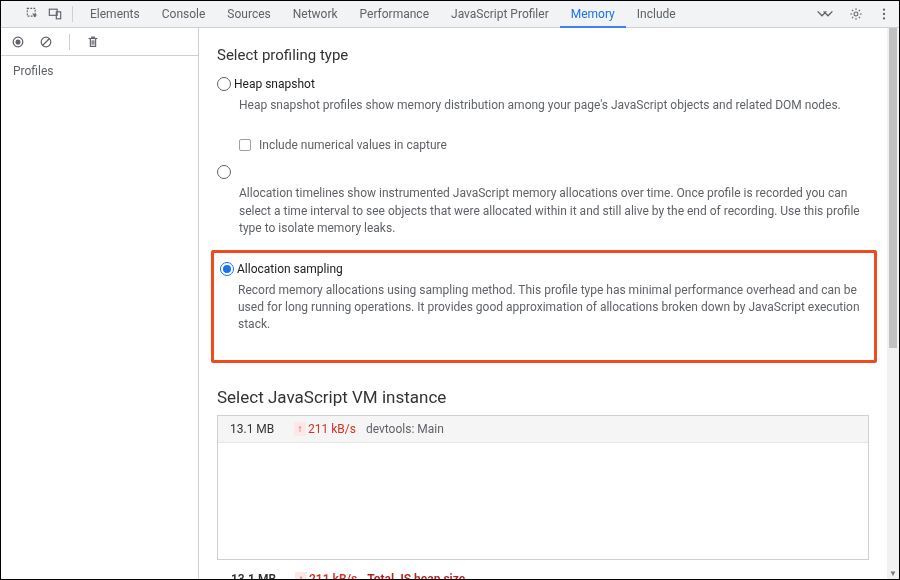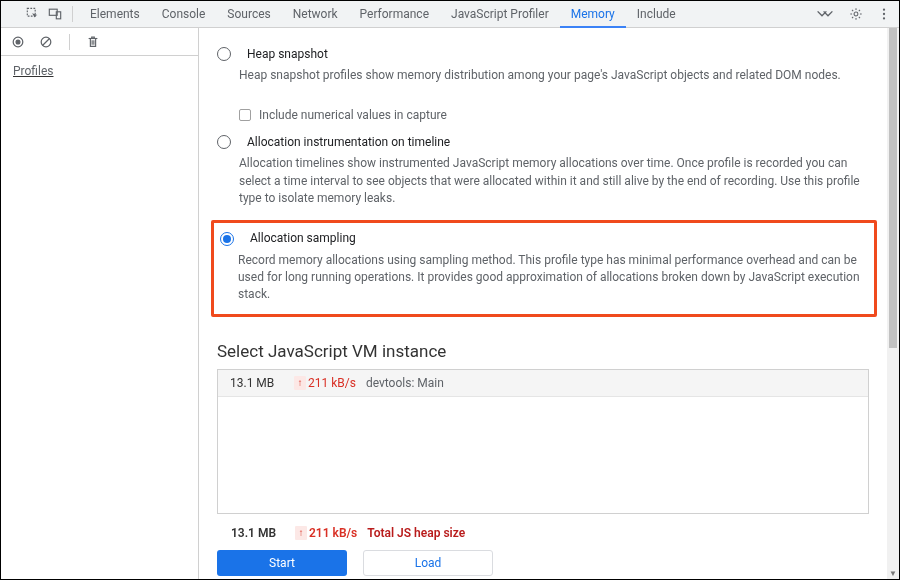--- a/index.html
+++ b/index.html
@@ -12,38 +12,38 @@
   .top-tab-icon svg { width:14px; height:14px; }
   .top-tab { padding:0 11px; height:27px; line-height:27px; color:#5f6368; cursor:pointer; }
   .top-tab.active { color:#1a73e8; border-bottom:2px solid #3b82f6; height:27px; }
   .top-spacer { flex:1; }
   .top-right-icons { display:flex; align-items:center; padding-right:8px; gap:14px; color:#5f6368;}
   .top-right-icons .ico { display:flex; align-items:center; justify-content:center; cursor:pointer; }
   .top-right-icons svg { width:14px; height:14px; }
 
   
   .main { display:flex; height:calc(580px - 28px); }
-  .left-pane { width:198px; border-right:1px solid #d0d0d0; display:flex; flex-direction:column;text-decoration:underline; }
+  .left-pane { width:198px; border-right:1px solid #d0d0d0; display:flex; flex-direction:column; }
   .left-toolbar { height:28px; border-bottom:1px solid #d0d0d0; display:flex; align-items:center; padding-left:10px; gap:14px; }
   .left-toolbar .tb-ico { color:#5f6368; display:flex; align-items:center; justify-content:center; cursor:pointer; }
   .left-toolbar svg { width:14px; height:14px; }
   .left-toolbar .divider { width:1px; height:16px; background:#d0d0d0; margin:0 2px;}
   .profiles-header { padding:8px 12px; color:#5f6368; }
 
   .right-pane { flex:1; position:relative; overflow:hidden; }
   .right-scroll { position:absolute; top:0; left:0; right:12px; bottom:0; overflow:auto; padding:18px 18px 0 18px; }
   .scrollbar { position:absolute; right:0; top:0; bottom:0; width:12px; background:#f1f1f1;}
   .scrollbar .thumb { position:absolute; left:2px; right:2px; top:0; height:320px; background:#c1c1c1; border-radius:0; }
   .scrollbar .arrow-down { position:absolute; bottom:2px; left:0; right:0; text-align:center; font-size:8px; color:#787878; }
 
   h1.section { font-size:15px; font-weight:400; color:#333; margin:0 0 12px 0; }
   h1.section2 { font-size:17px; font-weight:400; color:#333; margin:24px 0 8px 0; }
 
   .opt-group { margin-bottom:12px; }
-  .opt-row { display:flex; align-items:center; gap:16px; }
+  .opt-row { display:flex; align-items:flex-end; gap:3px; }
   .radio { width:14px; height:14px; border:1px solid #5f6368; border-radius:50%; margin-top:1px; display:flex; align-items:center; justify-content:center; flex-shrink:0; cursor:pointer;}
   .radio.checked { border-color:#1a73e8; }
   .radio.checked::after { content:""; width:8px; height:8px; border-radius:50%; background:#1a73e8; }
   .opt-title { color:#202124; }
   .opt-desc { color:#5f6368; margin:6px 0 0 22px; line-height:1.45; }
   .sub-check { margin:24px 0 0 22px; display:flex; align-items:center; gap:8px; color:#5f6368; }
   .chk { width:12px; height:12px; border:1px solid #a0a0a0; border-radius:2px; flex-shrink:0; cursor:pointer;}
 
   .highlight-box { border:3px solid #f04a1d; border-radius:2px; padding:8px 10px 10px 4px; margin:4px -8px 4px -6px; }
   .highlight-box .opt-desc { margin-left:20px; }
@@ -145,43 +145,43 @@
             <path d="M7 6v5M9 6v5"></path>
           </svg>
         </div>
     </div>
     <div class="profiles-header">Profiles</div>
   </div>
 
   <div class="right-pane">
     <div class="right-scroll">
 
+      <h1 class="section">Select profiling type</h1>
 
       <div class="opt-group">
         <div class="opt-row">
           <div class="radio"></div>
           <div class="opt-title">Heap snapshot</div>
         </div>
         <div class="opt-desc">Heap snapshot profiles show memory distribution among your page's JavaScript objects and related DOM nodes.</div>
         <div class="sub-check">
           <div class="chk"></div>
           <span>Include numerical values in capture</span>
         </div>
       </div>
 
       <div class="opt-group">
         <div class="opt-row">
           <div class="radio"></div>
-          <div class="opt-title">Allocation instrumentation on timeline</div>
         </div>
         <div class="opt-desc">Allocation timelines show instrumented JavaScript memory allocations over time. Once profile is recorded you can select a time interval to see objects that were allocated within it and still alive by the end of recording. Use this profile type to isolate memory leaks.</div>
       </div>
 
       <div class="highlight-box">
-        <div class="opt-group" style="margin-bottom:0">
+        <div class="opt-group" style="margin-bottom:16px">
           <div class="opt-row">
             <div class="radio checked"></div>
             <div class="opt-title">Allocation sampling</div>
           </div>
           <div class="opt-desc">Record memory allocations using sampling method. This profile type has minimal performance overhead and can be used for long running operations. It provides good approximation of allocations broken down by JavaScript execution stack.</div>
         </div>
       </div>
 
       <h1 class="section2">Select JavaScript VM instance</h1>
 

